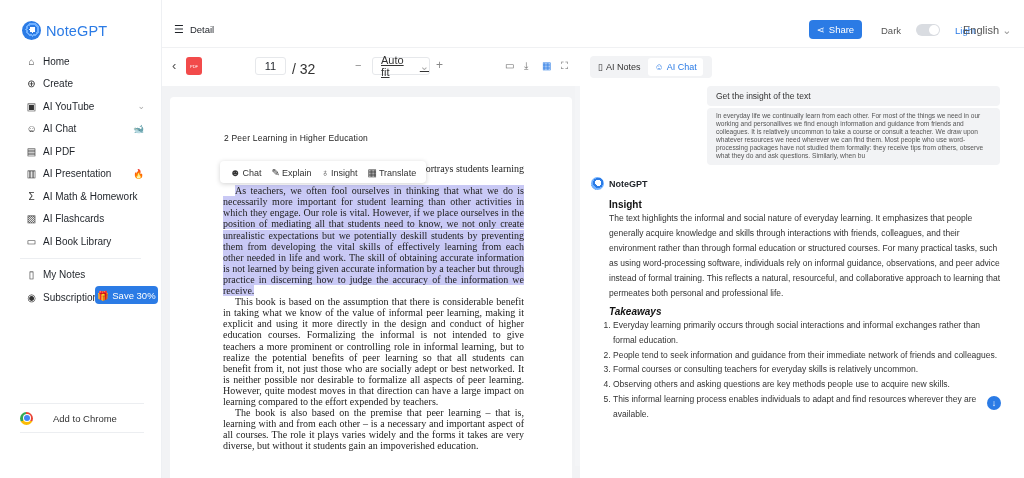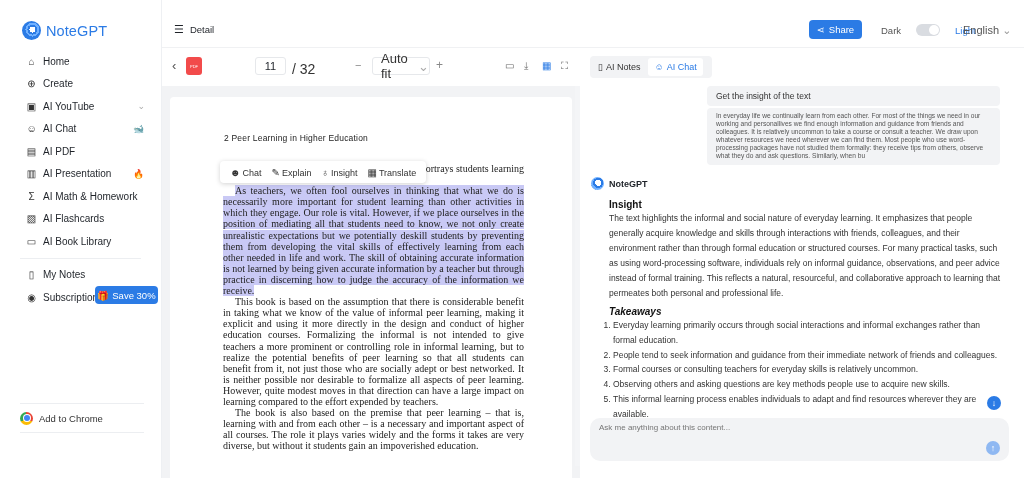--- a/index.html
+++ b/index.html
@@ -10,41 +10,41 @@
   .sidebar { position: absolute; left: 0; top: 0; width: 162px; height: 478px; background: #fff; border-right: 1px solid #eef0f3; }
   .logo { position: absolute; left: 22px; top: 21px; display: flex; align-items: center; gap: 5px; }
   .logo-mark { width: 19px; height: 19px; border-radius: 50%; background: radial-gradient(circle at 55% 45%, #fff 0 3px, #2b7be5 3px 5px, #6fb0ff 5px 7px, #2b7be5 7px); }
   .logo-text { font-size: 14.5px; color: #2b7be5; letter-spacing: 0.1px; }
   .nav { position: absolute; left: 0; top: 50px; width: 161px; }
   .nav-item { height: 22.5px; display: flex; align-items: center; padding-left: 26px; position: relative; font-size: 10px; color: #1f2329; }
   .nav-item .ico { width: 11px; height: 11px; margin-right: 6px; display: inline-flex; align-items: center; justify-content: center; font-size: 10px; color: #333; }
   .nav-item .extra { position: absolute; right: 16px; font-size: 9px; }
   .divider { height: 1px; background: #eceef1; margin: 5px 20px 5px 20px; }
   .save-badge { position: absolute; left: 95px; top: 286px; width: 63px; height: 18px; background: #2b7be5; color: #fff; border-radius: 4px; font-size: 9.5px; display: flex; align-items: center; justify-content: center; gap: 3px; }
-  .chrome-row { position: absolute; left: 20px; top: 403px; width: 124px; height: 30px; border-top: 1px solid #eceef1; border-bottom: 1px solid #eceef1; display: flex; align-items: center; gap: 6px; font-size: 9.5px; color: #333; }
+  .chrome-row { position: absolute; left: 20px; top: 403px; width: 124px; height: 30px; border-top: 1px solid #eceef1; border-bottom: 1px solid #eceef1; display: flex; align-items: center; gap: 20px; font-size: 9.5px; color: #333; }
   .chrome-ico { width: 13px; height: 13px; border-radius: 50%; background: conic-gradient(#ea4335 0 120deg, #fbbc05 120deg 240deg, #34a853 240deg 360deg); position: relative; }
   .chrome-ico::after { content: ""; position: absolute; left: 3.5px; top: 3.5px; width: 6px; height: 6px; border-radius: 50%; background: #4285f4; box-shadow: 0 0 0 1px #fff; }
 
   
   .topbar { position: absolute; left: 162px; top: 0; width: 862px; height: 48px; border-bottom: 1px solid #f0f1f3; }
   .detail { position: absolute; left: 12px; top: 23px; display: flex; align-items: center; gap: 6px; font-size: 9.5px; color: #1f2329; }
   .share-btn { position: absolute; left: 647px; top: 20px; width: 53px; height: 19px; background: #2b7be5; border-radius: 4px; color: #fff; font-size: 9.5px; display: flex; align-items: center; justify-content: center; gap: 4px; }
   .theme { position: absolute; left: 719px; top: 24px; display: flex; align-items: center; gap: 15px; font-size: 9.5px; }
   .toggle { width: 24px; height: 12px; border-radius: 6px; background: #d9dce1; position: relative; }
   .toggle::after { content: ""; position: absolute; right: 1px; top: 1px; width: 10px; height: 10px; background: #fff; border-radius: 50%; }
   .lang { position: absolute; left: 801px; top: 24px; font-size: 11px; color: #555; }
 
   
   .pdfbar { position: absolute; left: 162px; top: 48px; width: 418px; height: 38px; background: #fff; }
   .back { position: absolute; left: 10px; top: 10px; font-size: 13px; color: #555; }
   .pdf-badge { position: absolute; left: 24px; top: 9px; width: 16px; height: 18px; background: #f24b4b; border-radius: 3px; color: #fff; font-size: 4px; display: flex; align-items: center; justify-content: center; }
   .page-input { position: absolute; left: 93px; top: 9px; width: 31px; height: 18px; border: 1px solid #e6e8eb; border-radius: 3px; font-size: 11px; display: flex; align-items: center; justify-content: center; }
   .page-total { position: absolute; left: 130px; top: 13px; font-size: 14px; color: #333; }
   .zoom-minus { position: absolute; left: 193px; top: 11px; font-size: 11px; color: #888; }
-  .zoom-select { position: absolute; left: 210px; top: 9px; width: 58px; height: 18px; border: 1px solid #e6e8eb; border-radius: 3px; font-size: 13px; display: flex; align-items: center; padding-left: 8px; gap: 10px; color: #333; }
+  .zoom-select { position: absolute; left: 210px; top: 9px; width: 58px; height: 18px; border: 1px solid #e6e8eb; border-radius: 3px; font-size: 11px; display: flex; align-items: center; padding-left: 8px; gap: 10px; color: #333; text-decoration: underline; }
   .zoom-plus { position: absolute; left: 274px; top: 10px; font-size: 12px; color: #888; }
   .tool-ico { position: absolute; top: 12px; font-size: 10px; color: #666; }
 
   
   .pdfview { position: absolute; left: 162px; top: 86px; width: 418px; height: 392px; background: #f2f3f5; }
   .page { position: absolute; left: 8px; top: 11px; width: 402px; height: 381px; background: #fff; border-radius: 4px 4px 0 0; overflow: hidden; }
   .page-header { position: absolute; left: 54px; top: 36px; font-size: 8.5px; color: #222; letter-spacing: 0.2px; }
   .ptext { position: absolute; left: 53px; top: 66px; width: 301px; font-family: "Liberation Serif", serif; font-size: 10px; line-height: 11.1px; color: #222; text-align: justify; }
   .ptext p { margin: 0; text-indent: 12px; }
   .hl { background: #c9c9f5; }
@@ -219,17 +219,13 @@
     <h4>Takeaways</h4>
     <ol>
       <li>Everyday learning primarily occurs through social interactions and informal exchanges rather than formal education.</li>
       <li>People tend to seek information and guidance from their immediate network of friends and colleagues.</li>
       <li>Formal courses or consulting teachers for everyday skills is relatively uncommon.</li>
       <li>Observing others and asking questions are key methods people use to acquire new skills.</li>
       <li>This informal learning process enables individuals to adapt and find resources wherever they are available.</li>
     </ol>
   </div>
   <div class="scroll-down">↓</div>
-  <div class="input-box">
-    <input type="text" placeholder="Ask me anything about this content..." style="">
-    <div class="send">↑</div>
-  </div>
 </section>
 
 </body></html>

